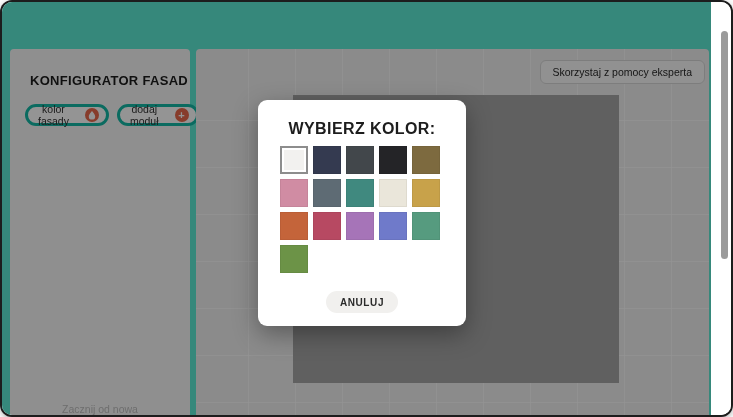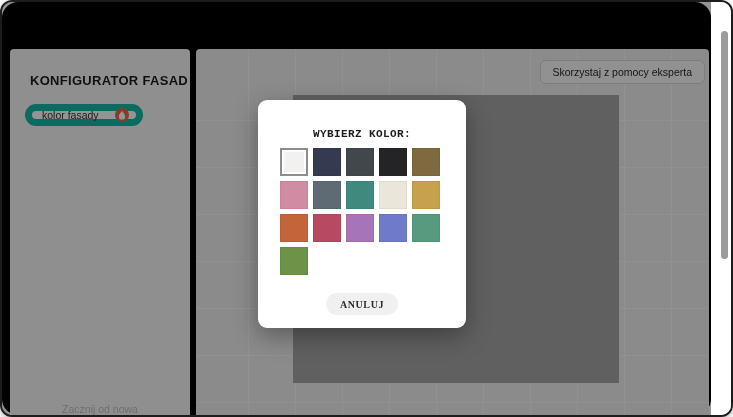--- a/index.html
+++ b/index.html
@@ -3,53 +3,53 @@
 <meta charset="utf-8">
 <style>
   html,body{margin:0;padding:0;background:#ffffff;width:733px;height:417px;
     font-family:"Liberation Sans","DejaVu Sans",sans-serif;}
   *{box-sizing:border-box;}
 
   .window{position:absolute;left:2px;top:2px;width:729px;height:413px;border-radius:10px;
     overflow:hidden;background:#ffffff;box-shadow:0 0 0 2px #1d1d1d,0 2px 8px rgba(0,0,0,.55);}
 
   
-  .page{position:absolute;left:0;top:0;width:709px;height:413px;background:#000000;border-radius:16px;}
+  .page{position:absolute;left:0;top:0;width:709px;height:413px;background:#5eead4;}
 
   .sidebar{position:absolute;left:8px;top:47px;width:180px;bottom:0;background:#f7f7f7;
     border-radius:4px 4px 0 0;}
   .sidebar h1{margin:24px 0 0 20px;font-size:13px;font-weight:800;letter-spacing:.3px;color:#1c1c1c;}
   .btn-row{display:flex;gap:8px;margin:16px 0 0 15px;}
-  .pill{display:flex;align-items:center;gap:16px;height:22px;padding:0 7px 0 10px;border:7px solid #14b8a6;
+  .pill{display:flex;align-items:center;gap:16px;height:22px;padding:0 7px 0 10px;border:3px solid #14b8a6;
     border-radius:12px;background:#ffffff;font-size:10.5px;color:#333;cursor:pointer;
     font-family:inherit;}
   .circle{width:14px;height:14px;border-radius:50%;display:flex;align-items:center;justify-content:center;
     color:#fff;font-size:11px;line-height:1;font-weight:700;flex:0 0 auto;}
   .restart{position:absolute;bottom:0;width:100%;text-align:center;font-size:10.5px;color:#bdbdbd;cursor:pointer;}
 
   .main{position:absolute;left:194px;top:47px;right:2px;bottom:0;background:#f0f0f0;border-radius:4px 4px 0 0;
     background-image:
       repeating-linear-gradient(90deg,transparent 0 46px,rgba(255,255,255,.65) 46px 47px),
       repeating-linear-gradient(0deg,transparent 0 46px,rgba(255,255,255,.65) 46px 47px);
     background-position:6px 34px;}
   .expert{position:absolute;top:11px;right:4px;height:24px;padding:0 12px;background:#fafafa;
     border:1px solid #d8d8d8;border-radius:6px;font-size:10.5px;color:#2a2a2a;cursor:pointer;
     font-family:inherit;}
   .facade{position:absolute;left:97px;top:46px;width:326px;height:288px;background:#a6a6a6;}
 
   .overlay{position:absolute;left:0;top:0;width:709px;height:413px;background:rgba(0,0,0,.42);}
 
   .modal{position:absolute;left:256px;top:98px;width:208px;background:#ffffff;border-radius:9px;
     box-shadow:0 8px 24px rgba(0,0,0,.35);padding:16px 0 13px;}
-  .modal h2{margin:12px 0 8px;text-align:center;font-size:11px;font-weight:800;letter-spacing:.4px;color:#1d1d1d;font-family:Liberation Mono, monospace;}
+  .modal h2{margin:4px 0 8px;text-align:center;font-size:16px;font-weight:800;letter-spacing:.4px;color:#1d1d1d;}
   .swatches{display:grid;grid-template-columns:repeat(5,28px);grid-auto-rows:28px;gap:5px;
     padding:0 0 0 22px;}
   .swatch{width:28px;height:28px;cursor:pointer;box-shadow:inset 0 0 0 1px rgba(0,0,0,.05);}
   .swatch.selected{border:2px solid #8d8d8d;box-shadow:inset 0 0 0 2px #ffffff;}
-  .modal-actions{display:flex;justify-content:center;gap:11px;margin-top:18px;font-family:Liberation Serif, serif;}
+  .modal-actions{display:flex;justify-content:center;gap:11px;margin-top:18px;}
   .modal-actions button{height:22px;padding:0 14px;border:none;border-radius:12px;font-size:10px;
     font-weight:700;letter-spacing:.6px;cursor:pointer;font-family:inherit;}
   .cancel{background:#f1f0ee;color:#2b2b2b;}
   .confirm{color:#ffffff;}
 
   .scrollbar{position:absolute;right:0;top:0;width:20px;height:413px;background:#ffffff;}
   .thumb{position:absolute;right:3px;top:29px;width:7px;height:228px;border-radius:4px;background:#9b9b9b;}
 </style>
 </head>
 <body>
@@ -60,20 +60,24 @@
     <aside class="sidebar">
       <h1>KONFIGURATOR FASAD</h1>
       <div class="btn-row">
         <button class="pill">
           <span>kolor fasady</span>
           <span class="circle accent-bg" style="background: rgb(232, 104, 74);">
             <svg width="8" height="9" viewBox="0 0 8 9">
                 <path d="M4 0C4 0 7.2 3.4 7.2 5.4A3.2 3.2 0 0 1 .8 5.4C.8 3.4 4 0 4 0Z" fill="#ffffff"></path>
               </svg>
           </span>
+        </button>
+        <button class="pill">
+          <span>dodaj moduł</span>
+          <span class="circle accent-bg" style="background: rgb(232, 104, 74);">+</span>
         </button>
       </div>
       <div class="restart">Zacznij od nowa</div>
     </aside>
 
     <main class="main">
       <button class="expert">Skorzystaj z pomocy eksperta</button>
       <div class="facade"></div>
     </main>
 

